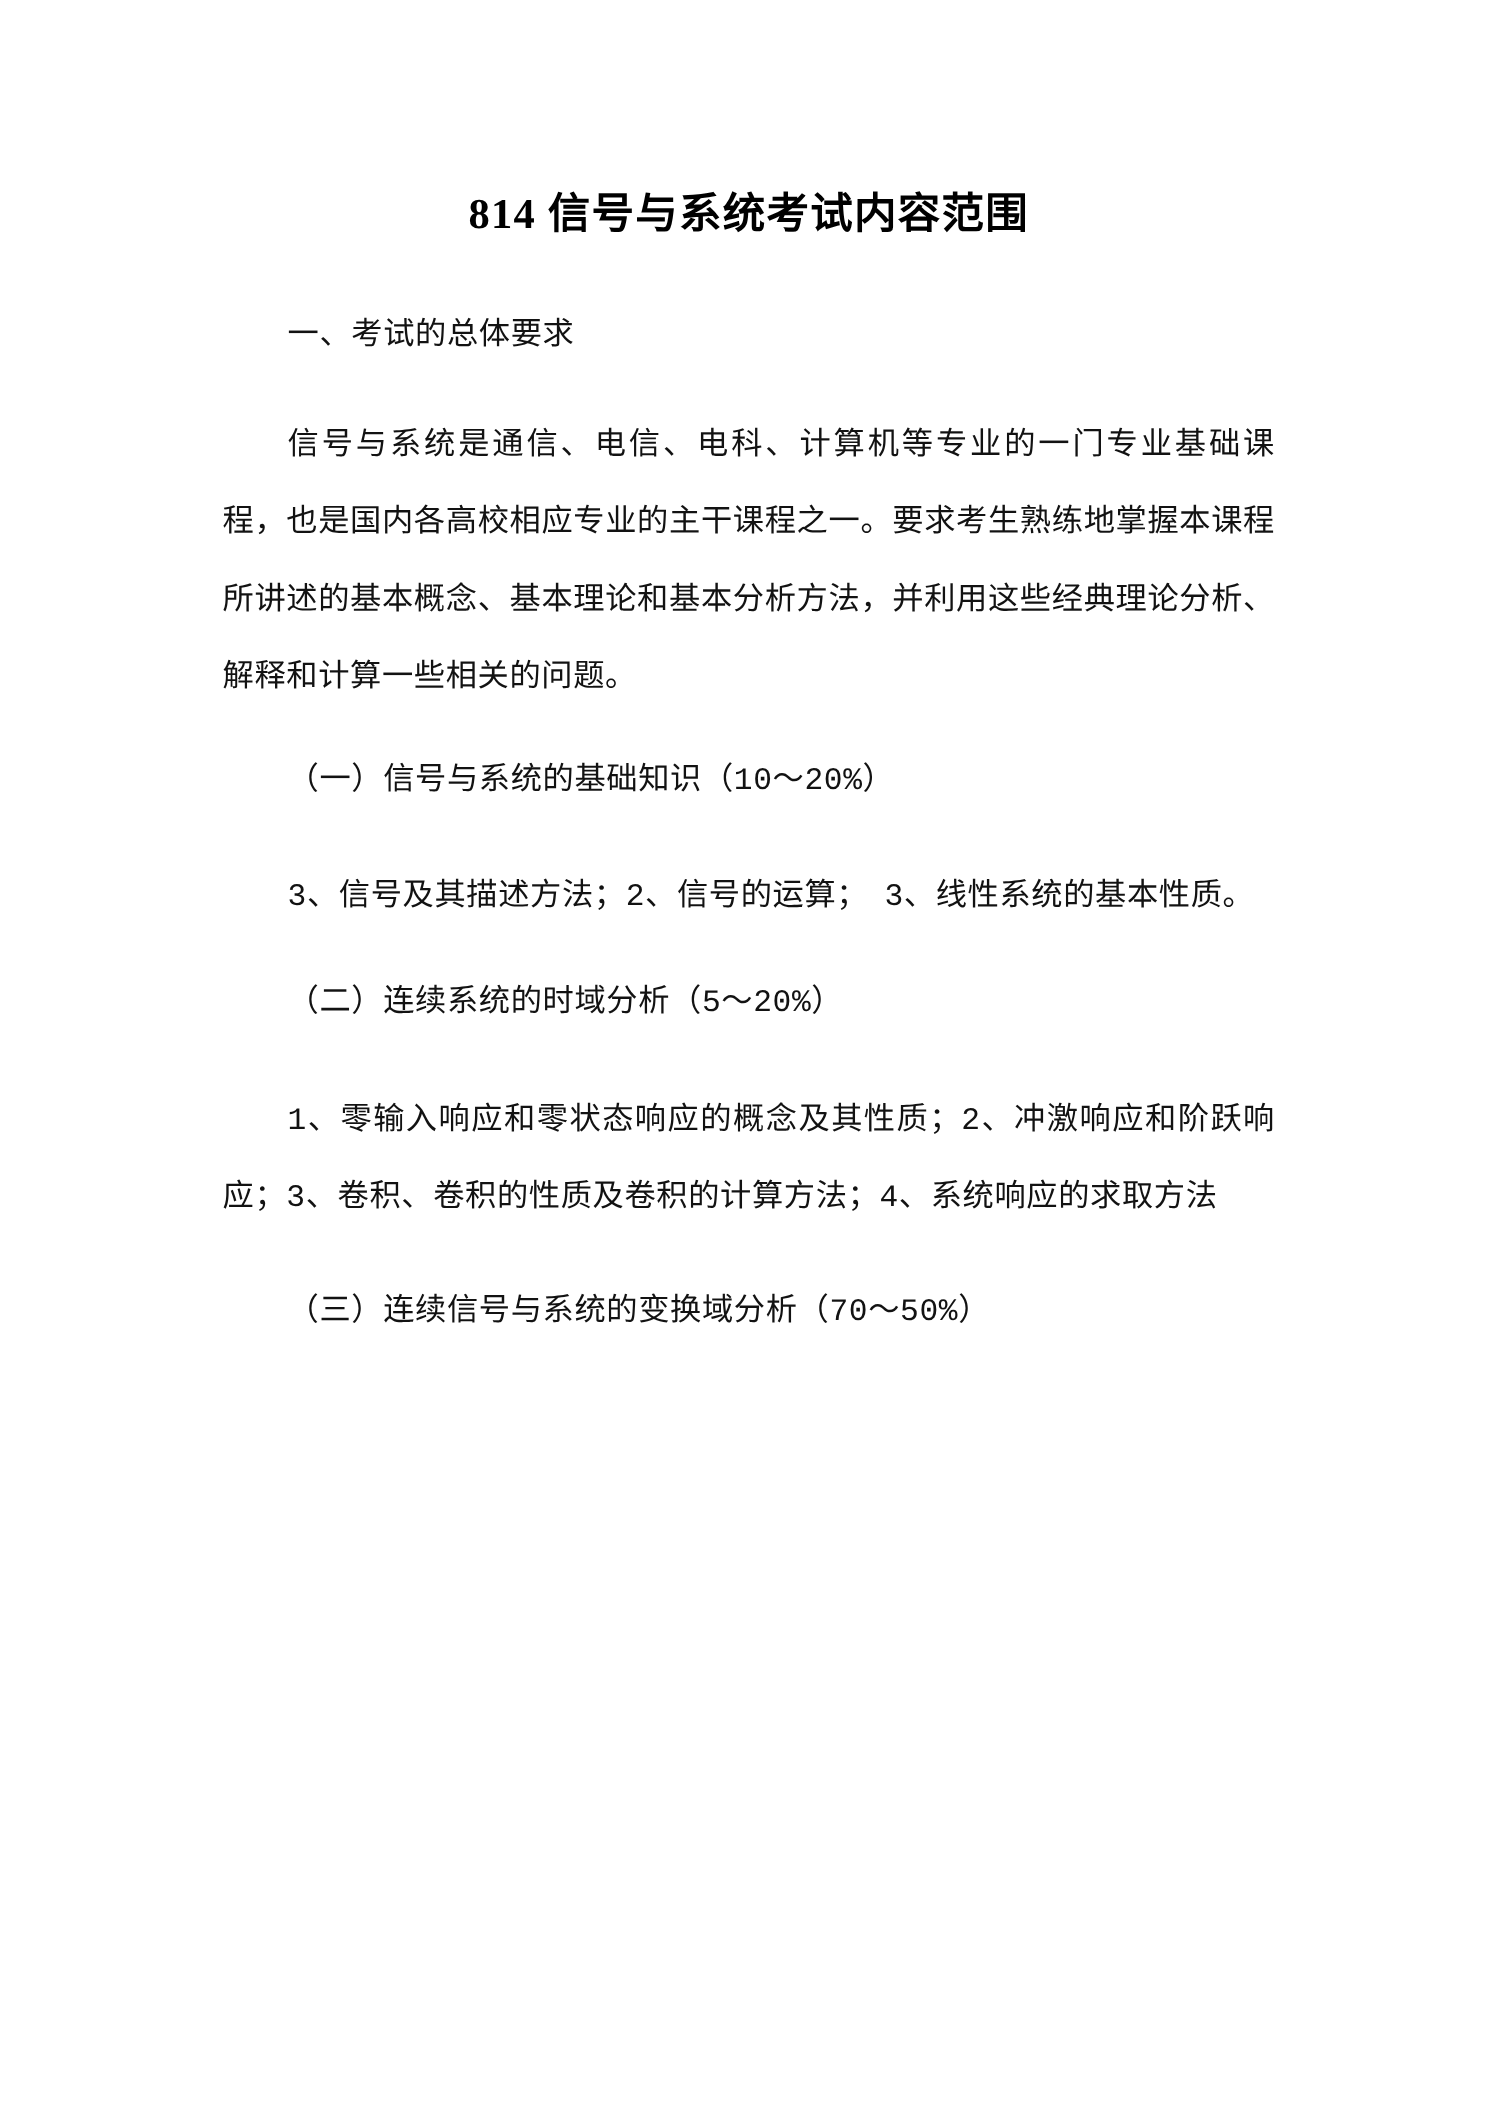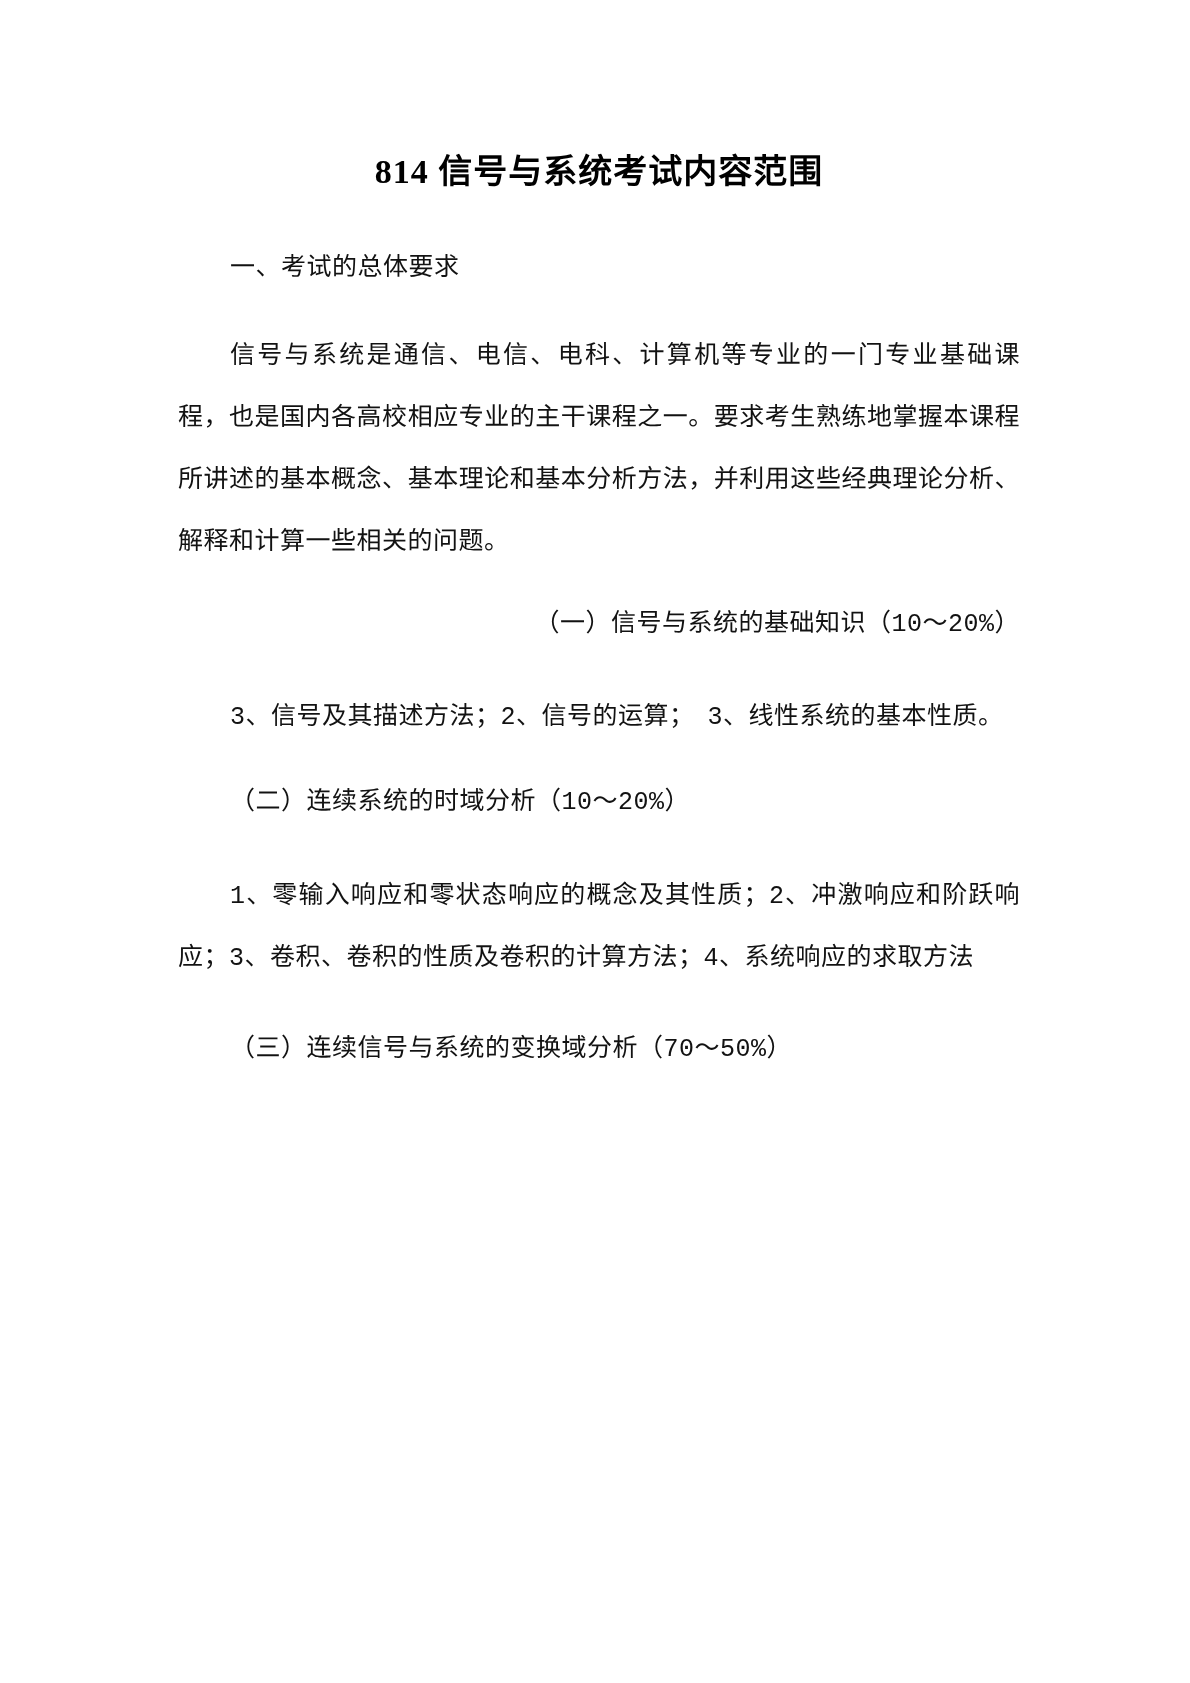--- a/index.html
+++ b/index.html
@@ -40,21 +40,21 @@
     text-indent: 52px;
     font-family: Liberation Mono, monospace;
   }
   .just {
     text-align: justify;
     text-align-last: left;
   }
   .mt-40 { margin-top: 40px; }
   .mt-26 { margin-top: 26px; }
   .mt-37 { margin-top: 37px; }
-  .mt-20 { margin-top: 20px; text-align: right; }
+  .mt-20 { margin-top: 20px; }
   .mt-31 { margin-top: 31px; }
   .mt-23 { margin-top: 23px; }
   .mt-32 { margin-top: 32px; }
   .mt-29 { margin-top: 29px; }
 </style>
 </head>
 <body>
 
 <div class="page">
 
@@ -62,20 +62,20 @@
 
   <p class="block indent mt-40">一、考试的总体要求</p>
 
   <p class="block indent just mt-26">信号与系统是通信、电信、电科、计算机等专业的一门专业基础课程，也是国内各高校相应专业的主干课程之一。要求考生熟练地掌握本课程所讲述的基本概念、基本理论和基本分析方法，并利用这些经典理论分析、解释和计算一些相关的问题。</p>
 
 
   <p class="block indent mt-20">（一）信号与系统的基础知识（10～20%）</p>
 
   <p class="block indent just mt-31">3、信号及其描述方法；2、信号的运算；　3、线性系统的基本性质。</p>
 
-  <p class="block indent mt-23">（二）连续系统的时域分析（10～20%）</p>
+  <p class="block indent mt-23">（二）连续系统的时域分析（5～20%）</p>
 
   <p class="block indent just mt-32">1、零输入响应和零状态响应的概念及其性质；2、冲激响应和阶跃响应；3、卷积、卷积的性质及卷积的计算方法；4、系统响应的求取方法</p>
 
   <p class="block indent mt-29">（三）连续信号与系统的变换域分析（70～50%）</p>
 
 
 </div>
 
 </body></html>

